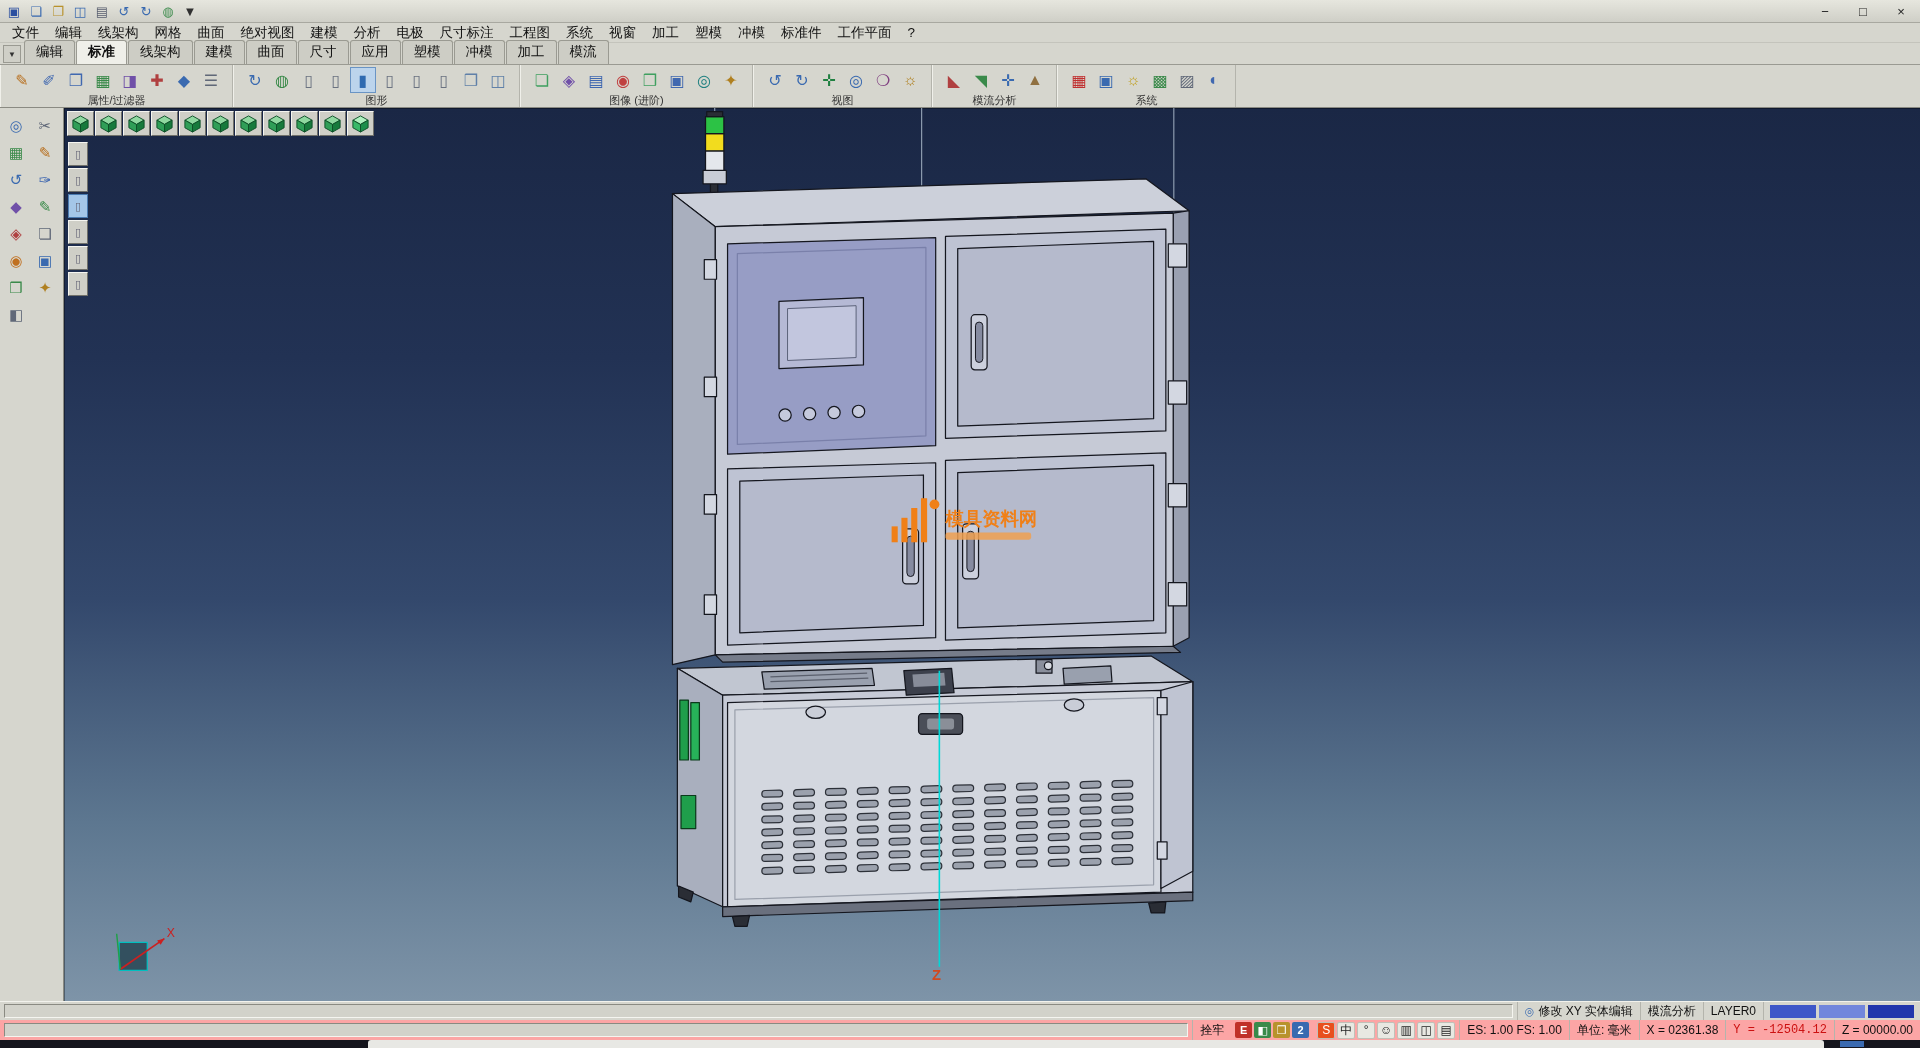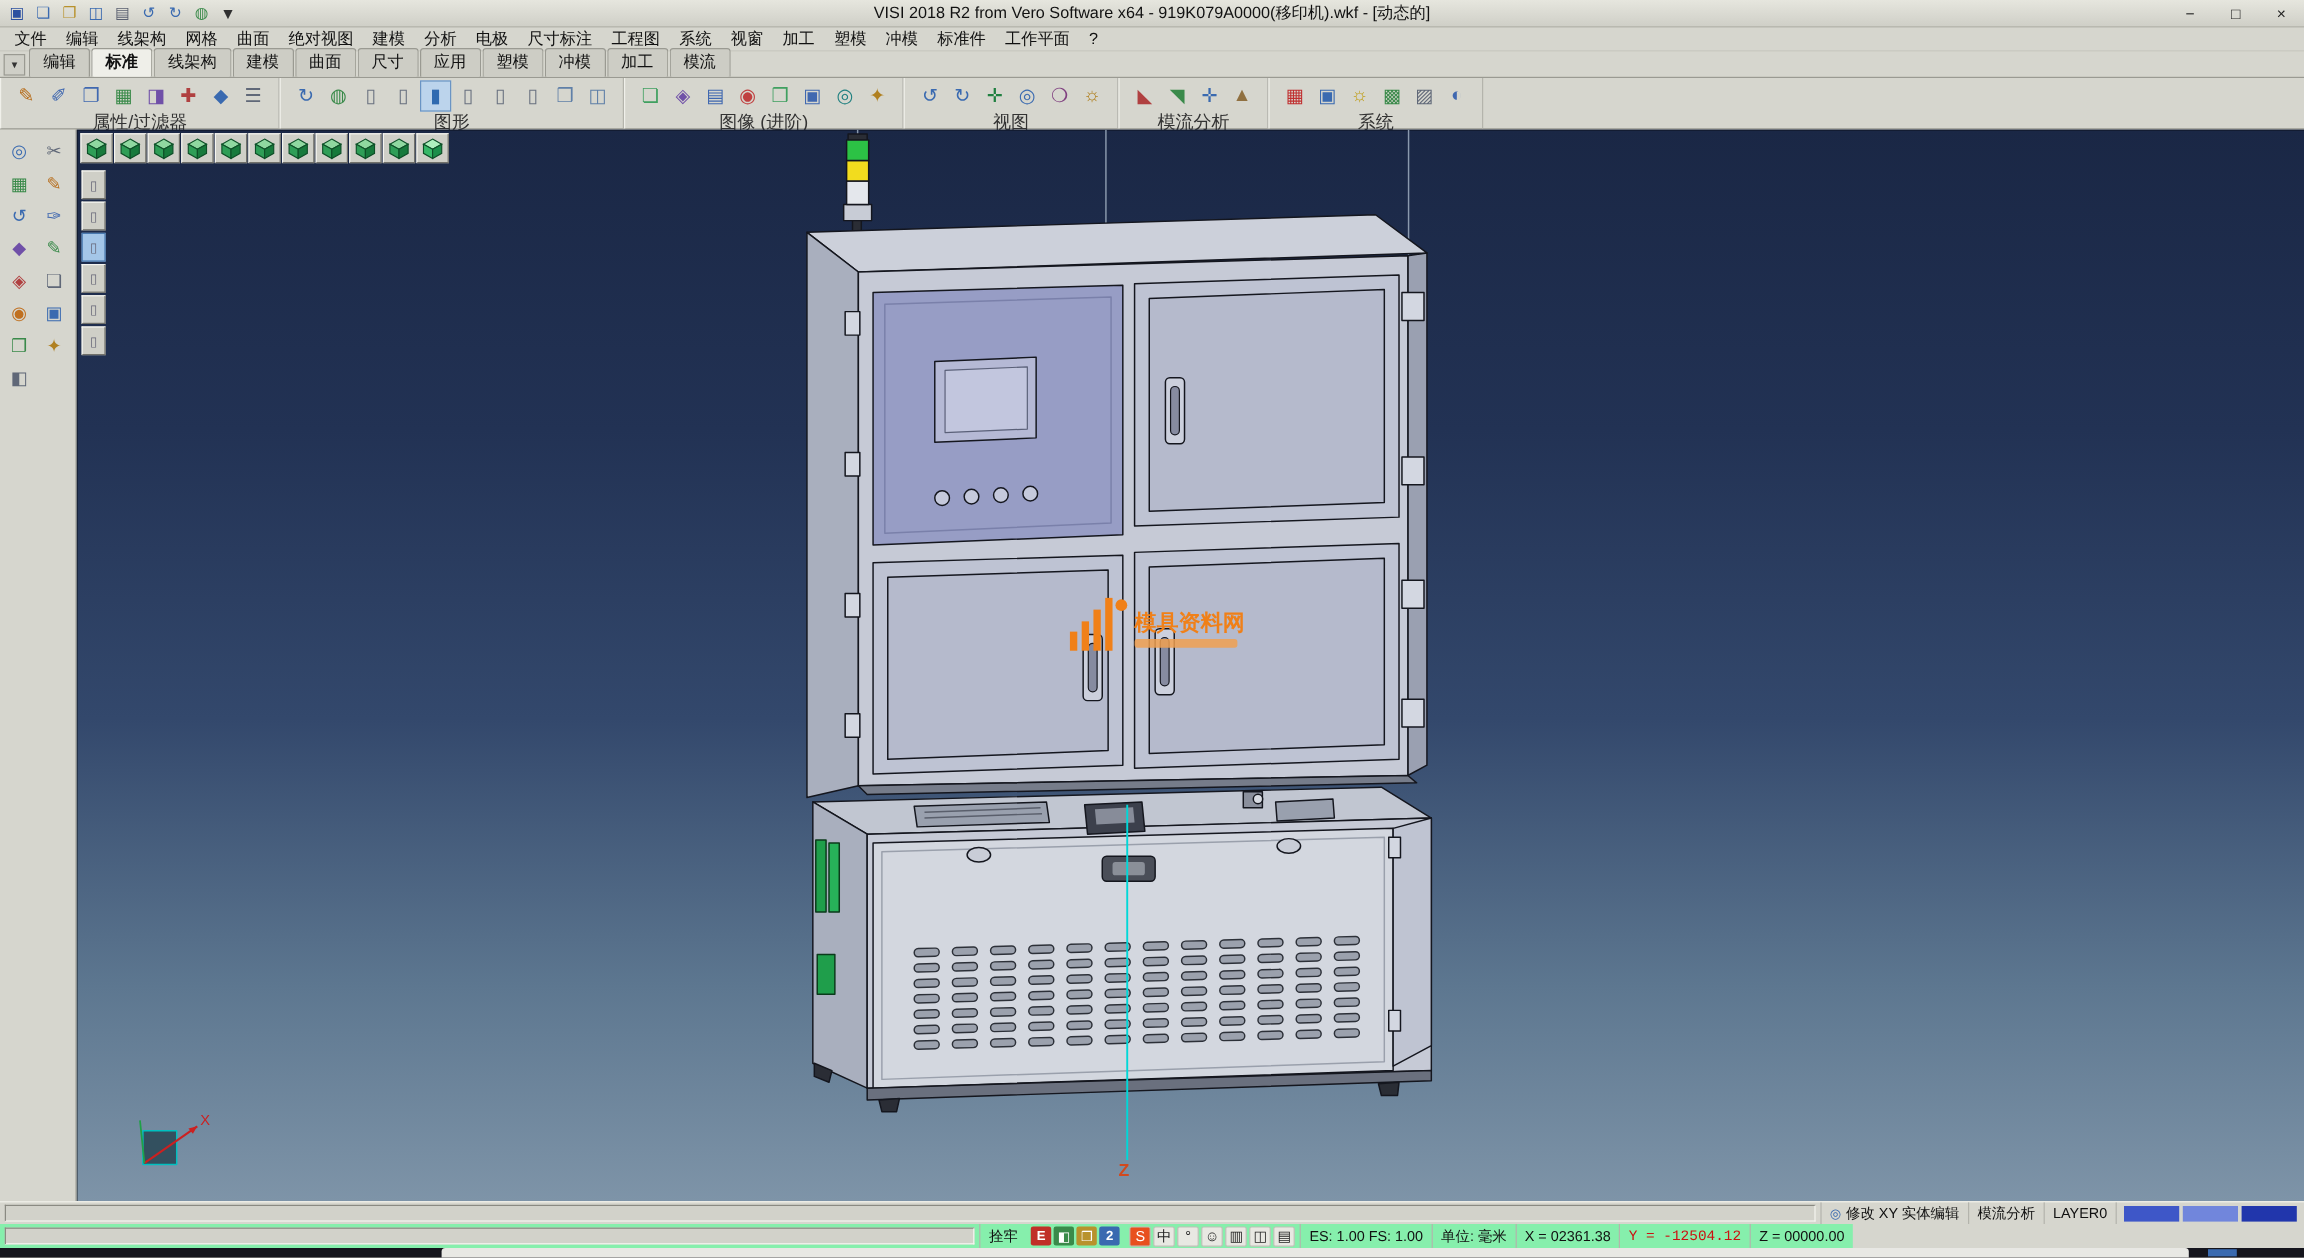--- a/index.html
+++ b/index.html
@@ -34,21 +34,21 @@
 
   
   .toolbar{position:absolute;left:0;top:65px;width:1920px;height:43px;background:#d6d6ce;
     display:flex;border-bottom:1px solid #8a8a82;}
   .tgroup{display:flex;flex-direction:column;padding:2px 8px 1px;
     border-right:1px solid #b4b4ac;border-left:1px solid #f0f0ea;}
   .ticons{display:flex;gap:1px;}
   .ticon{width:26px;height:26px;display:flex;align-items:center;justify-content:center;
     font-size:16px;border:1px solid transparent;}
   .ticon.active{background:#bcd4ec;border:1px solid #6a94c4;}
-  .tlabel{text-align:center;font-size:15px;color:#333;}
+  .tlabel{text-align:center;font-size:11px;color:#333;}
   .tgroup-fill{flex:1;}
 
   
   .sidebar{position:absolute;left:0;top:108px;width:64px;height:893px;background:#d6d6ce;
     border-right:1px solid #8a8a82;display:flex;flex-wrap:wrap;align-content:flex-start;
     padding:5px 2px;gap:1px;}
   .sicon{width:28px;height:26px;display:flex;align-items:center;justify-content:center;font-size:15px;}
 
   
   .viewport{position:absolute;left:64px;top:108px;width:1856px;height:893px;overflow:hidden;
@@ -63,21 +63,21 @@
   .mini-strip{position:absolute;left:4px;top:34px;display:flex;flex-direction:column;gap:2px;}
   .mini-btn{width:20px;height:24px;background:#cfcfc7;display:flex;align-items:center;justify-content:center;
     font-size:11px;color:#667;
     border-top:1px solid #f5f5f0;border-left:1px solid #f5f5f0;
     border-right:1px solid #70706a;border-bottom:1px solid #70706a;}
   .mini-btn.active{background:#a4c6e8;border-color:#4a7ab0;}
 
   
   .status1{position:absolute;left:0;top:1001px;width:1920px;height:19px;background:#d6d6ce;
     display:flex;align-items:center;border-top:1px solid #f2f2ec;font-size:12px;color:#111;}
-  .status2{position:absolute;left:0;top:1020px;width:1544px;height:20px;background:#86efac;
+  .status2{position:absolute;left:0;top:1020px;width:1920px;height:20px;background:#fca5a5;
     display:flex;align-items:center;font-size:12px;color:#111;}
   .s-field{flex:1;height:14px;margin:2px 4px;background:#d2d2ca;border:1px solid;
     border-color:#8a8a82 #f5f5f0 #f5f5f0 #8a8a82;}
   .seg{display:flex;align-items:center;padding:0 7px;height:100%;
     border-left:1px solid #b4b4ac;white-space:nowrap;}
   .seg-ic{margin-right:4px;font-size:11px;color:#3a6ab0;}
   .seg-bars{display:flex;align-items:center;gap:3px;padding:0 6px;height:100%;border-left:1px solid #b4b4ac;}
   .bar{width:46px;height:13px;}
   .b1{background:#3e57c8;}.b2{background:#7186dc;}.b3{background:#2136ac;}
   .tray{display:flex;align-items:center;gap:2px;padding:0 4px;}
@@ -103,21 +103,20 @@
     <span class="tb-icon" style="color: rgb(43, 79, 160);">▣</span>
         <span class="tb-icon" style="color: rgb(58, 106, 176);">❏</span>
         <span class="tb-icon" style="color: rgb(184, 146, 44);">❐</span>
         <span class="tb-icon" style="color: rgb(58, 106, 176);">◫</span>
         <span class="tb-icon" style="color: rgb(90, 96, 112);">▤</span>
         <span class="tb-icon" style="color: rgb(58, 106, 176);">↺</span>
         <span class="tb-icon" style="color: rgb(58, 106, 176);">↻</span>
         <span class="tb-icon" style="color: rgb(58, 138, 74);">◍</span>
         <span class="tb-icon" style="color: rgb(48, 48, 48);">▼</span>
       </div>
-    <div class="tb-title">VISI 2018 R2 from Vero Software x64 - 919K079A0000(移印机).wkf - [动态的]</div>
     <div class="tb-controls">
       <span class="tb-btn">−</span>
       <span class="tb-btn">□</span>
       <span class="tb-btn">×</span>
     </div>
   </div>
 
   <div class="menubar">
 
   <span class="menu-item">文件</span>

